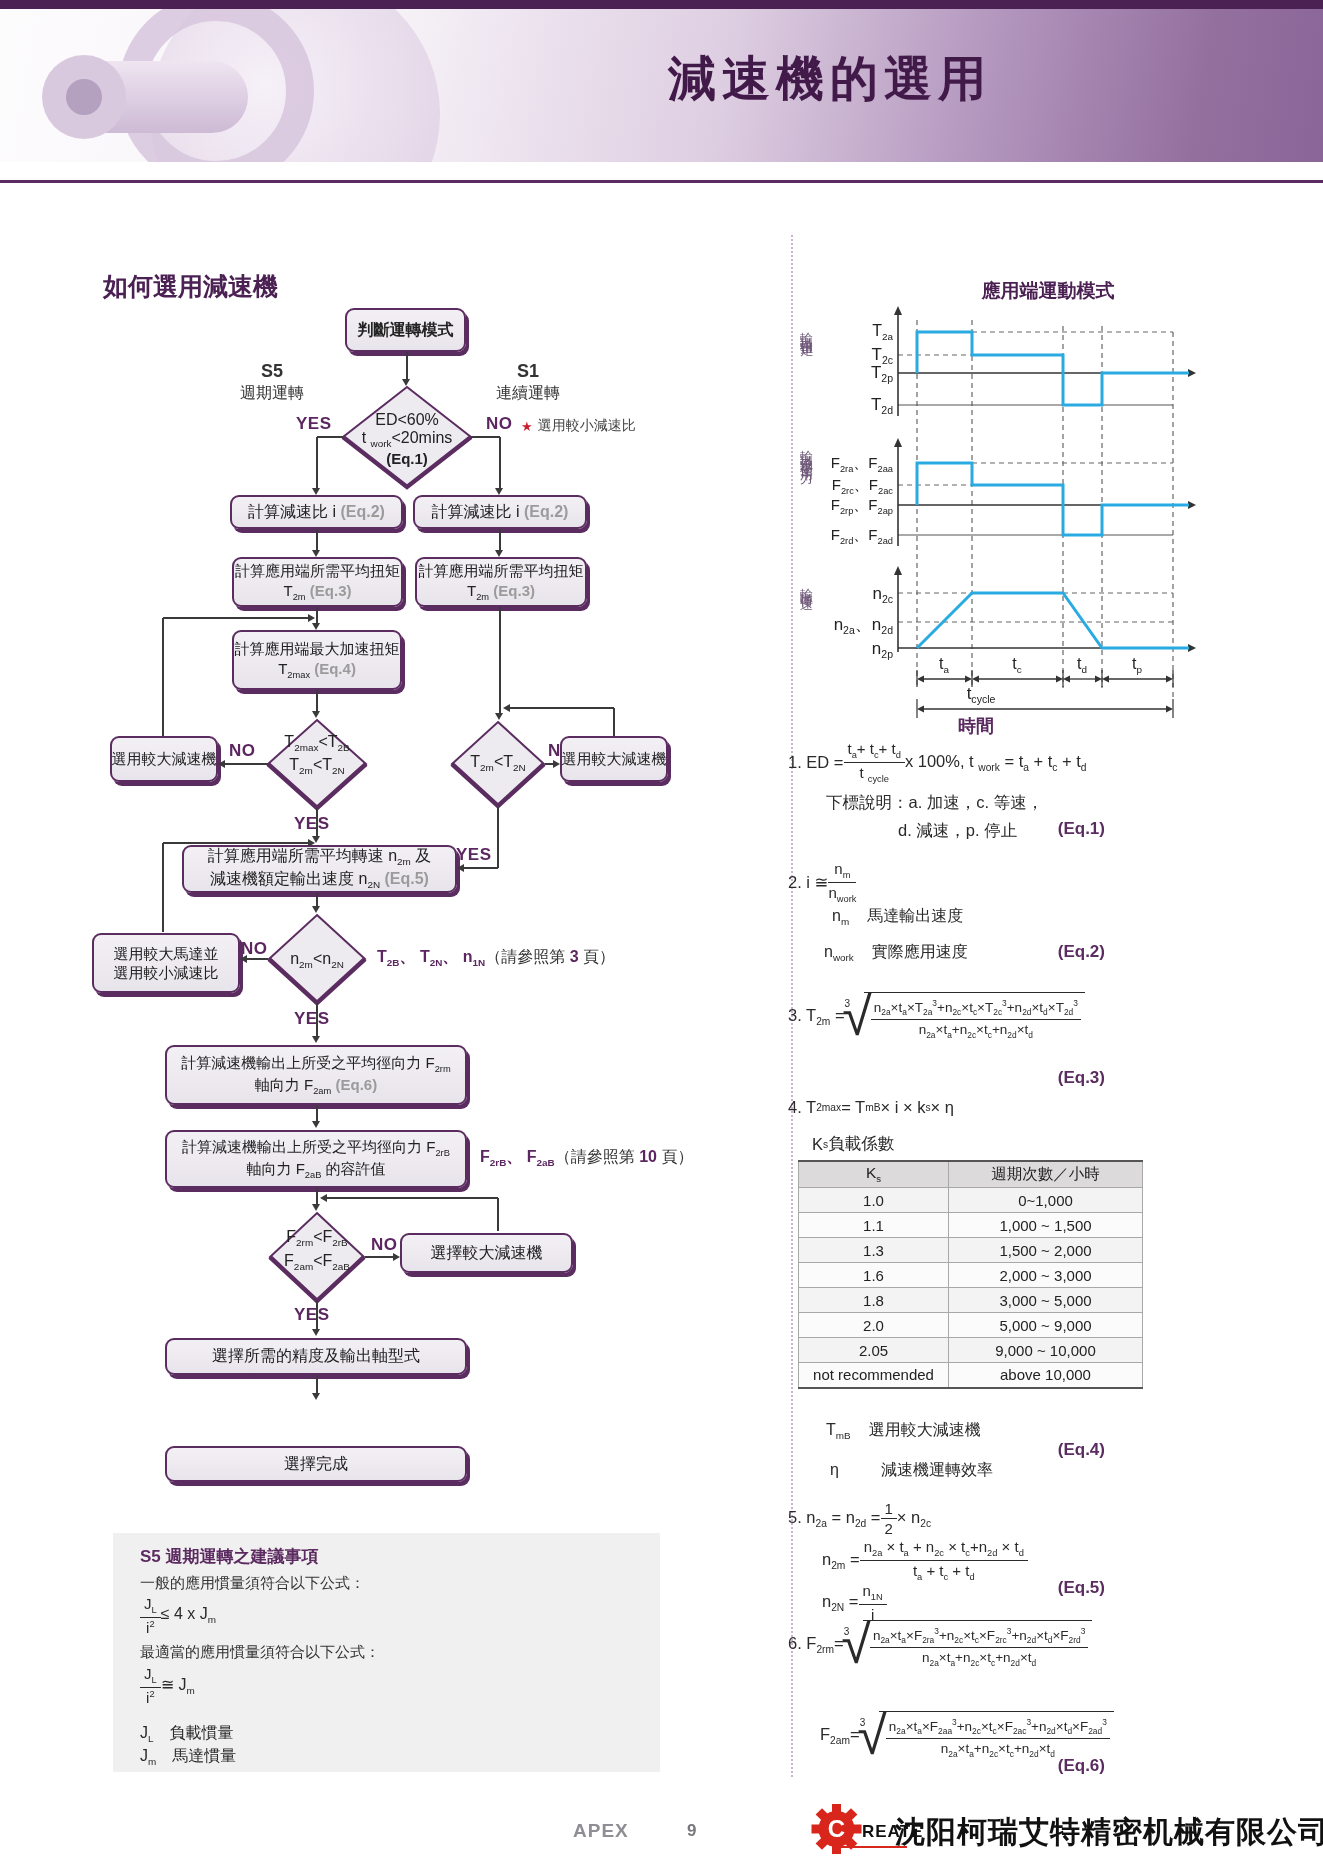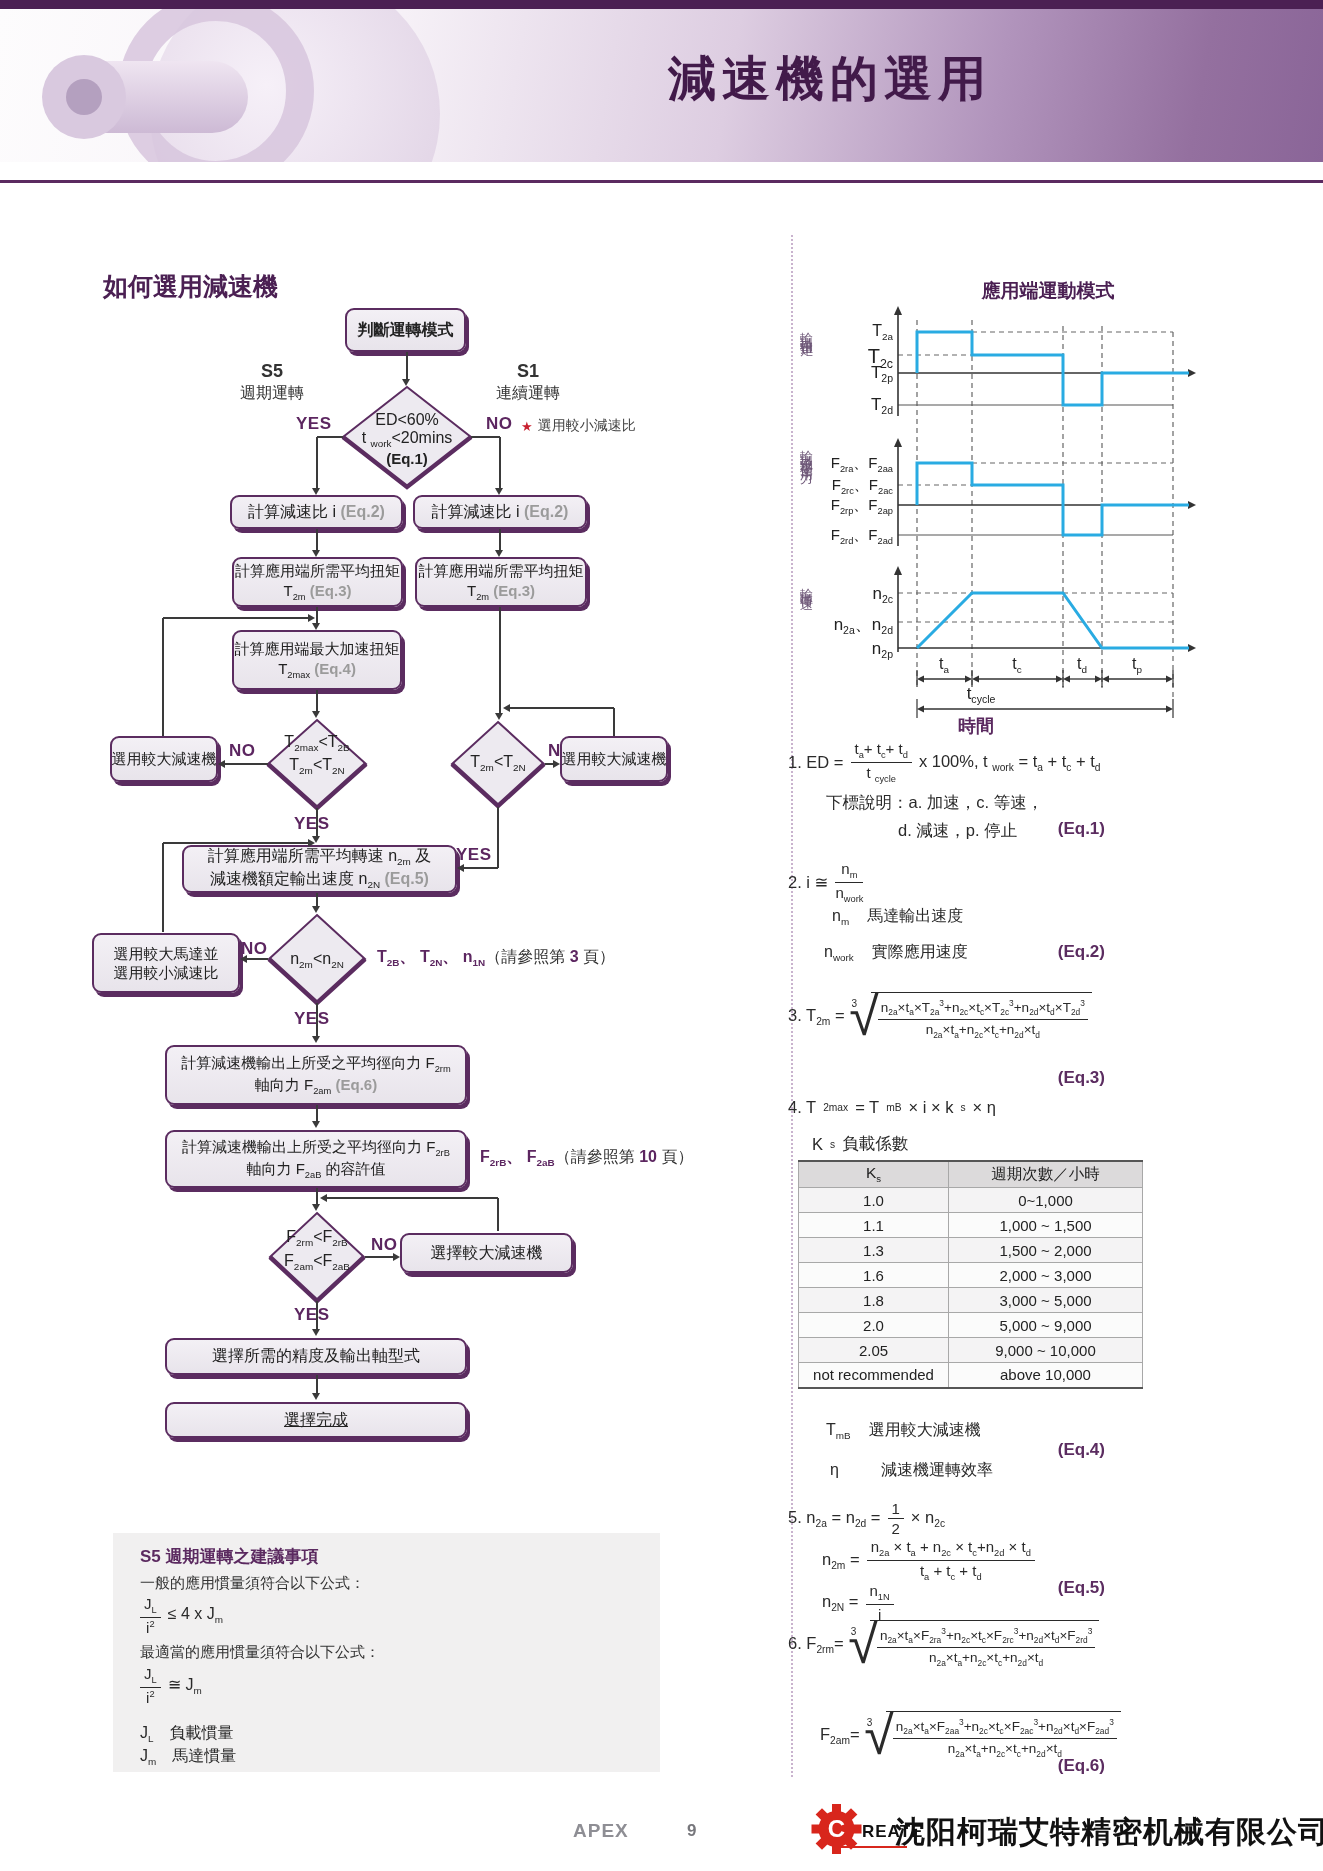--- a/index.html
+++ b/index.html
@@ -47,21 +47,21 @@
   .starnote{position:absolute;display:flex;align-items:center;gap:5px;font-size:14px;color:#444;}
   .starnote .star{color:#c8202f;font-size:13px;}
   sub{font-size:.62em;}
   sup{font-size:.62em;}
 
   
   .dotsep{position:absolute;left:791px;top:235px;height:1542px;width:0;border-left:2px dotted #c9b3ce;}
   .vlab{position:absolute;writing-mode:vertical-rl;font-size:13px;color:#6d5677;letter-spacing:3px;}
   .ylab{position:absolute;width:118px;text-align:right;font-size:15px;color:#222;white-space:nowrap;}
   .tlab{position:absolute;font-size:16px;color:#222;text-align:center;}
-  .eqrow{position:absolute;display:flex;align-items:center;gap:7px;font-size:16.5px;color:#2a2a2a;white-space:nowrap;}
+  .eqrow{position:absolute;display:flex;align-items:center;font-size:16.5px;color:#2a2a2a;white-space:nowrap;}
   .eqtag{position:absolute;width:70px;text-align:right;color:#5b2c60;font-weight:bold;font-size:17px;}
   .defrow{position:absolute;display:flex;align-items:baseline;gap:18px;font-size:16px;color:#2a2a2a;white-space:nowrap;}
   .frac{display:inline-flex;flex-direction:column;text-align:center;font-size:15px;line-height:1.15;}
   .frac .num{border-bottom:1.4px solid #2a2a2a;padding:0 4px 1px;}
   .frac .den{padding-top:1px;}
   .bigfrac{display:inline-flex;flex-direction:column;text-align:center;font-size:13.5px;line-height:1.25;}
   .bigfrac .num{border-bottom:1.3px solid #2a2a2a;padding:0 3px 2px;}
   .bigfrac .den{padding-top:2px;}
   .cbrt{display:inline-flex;align-items:center;}
   .cbrt .idx{font-size:10px;margin-right:-8px;margin-top:-26px;position:relative;z-index:2;}
@@ -223,21 +223,21 @@
   <div class="yn" style="left:371px;top:1235px;">NO</div>
   <div class="yn" style="left:294px;top:1305px;">YES</div>
 
   <div class="fbox" style="left:400px;top:1233px;width:173px;height:40px;">
     <span class="ln">選擇較大減速機</span>
   </div>
 
   <div class="fbox" style="left:165px;top:1338px;width:302px;height:37px;">
     <span class="ln">選擇所需的精度及輸出軸型式</span>
   </div>
-  <div class="fbox" style="left:165px;top:1402px;width:302px;height:36px;text-decoration:underline;">
+  <div class="fbox" style="left:165px;top:1446px;width:302px;height:36px;">
     <span class="ln">選擇完成</span>
   </div>
 
   <div class="vl" style="left:406px;top:352px;height:27px;"></div>
   <div class="ad" style="left:402px;top:379px;"></div>
 
   <div class="hl" style="left:317px;top:436px;width:26px;"></div>
   <div class="vl" style="left:316px;top:437px;height:51px;"></div>
   <div class="ad" style="left:312px;top:488px;"></div>
 
@@ -389,21 +389,21 @@
       <polygon points="122,409 129,405.5 129,412.5"></polygon>
         <polygon points="378,409 371,405.5 371,412.5"></polygon>
     </g>
   </svg>
 
   <div class="vlab" style="left:797px;top:322px;">輸出軸扭矩</div>
   <div class="vlab" style="left:797px;top:440px;">輸出軸承受作用力</div>
   <div class="vlab" style="left:797px;top:578px;">輸出轉速</div>
 
   <div class="ylab" style="left:775px;top:322px;font-size:16px;">T<sub>2a</sub></div>
-  <div class="ylab" style="left:775px;top:345px;font-size:20px;">T<sub>2c</sub></div>
+  <div class="ylab" style="left:775px;top:345px;font-size:17px;">T<sub>2c</sub></div>
   <div class="ylab" style="left:775px;top:363px;font-size:17px;">T<sub>2p</sub></div>
   <div class="ylab" style="left:775px;top:395px;font-size:17px;">T<sub>2d</sub></div>
 
   <div class="ylab" style="left:775px;top:454px;">F<sub>2ra</sub>、F<sub>2aa</sub></div>
   <div class="ylab" style="left:775px;top:476px;">F<sub>2rc</sub>、F<sub>2ac</sub></div>
   <div class="ylab" style="left:775px;top:496px;">F<sub>2rp</sub>、F<sub>2ap</sub></div>
   <div class="ylab" style="left:775px;top:526px;">F<sub>2rd</sub>、F<sub>2ad</sub></div>
 
   <div class="ylab" style="left:775px;top:584px;font-size:17px;">n<sub>2c</sub></div>
   <div class="ylab" style="left:775px;top:613px;font-size:17px;">n<sub>2a</sub>、n<sub>2d</sub></div>

